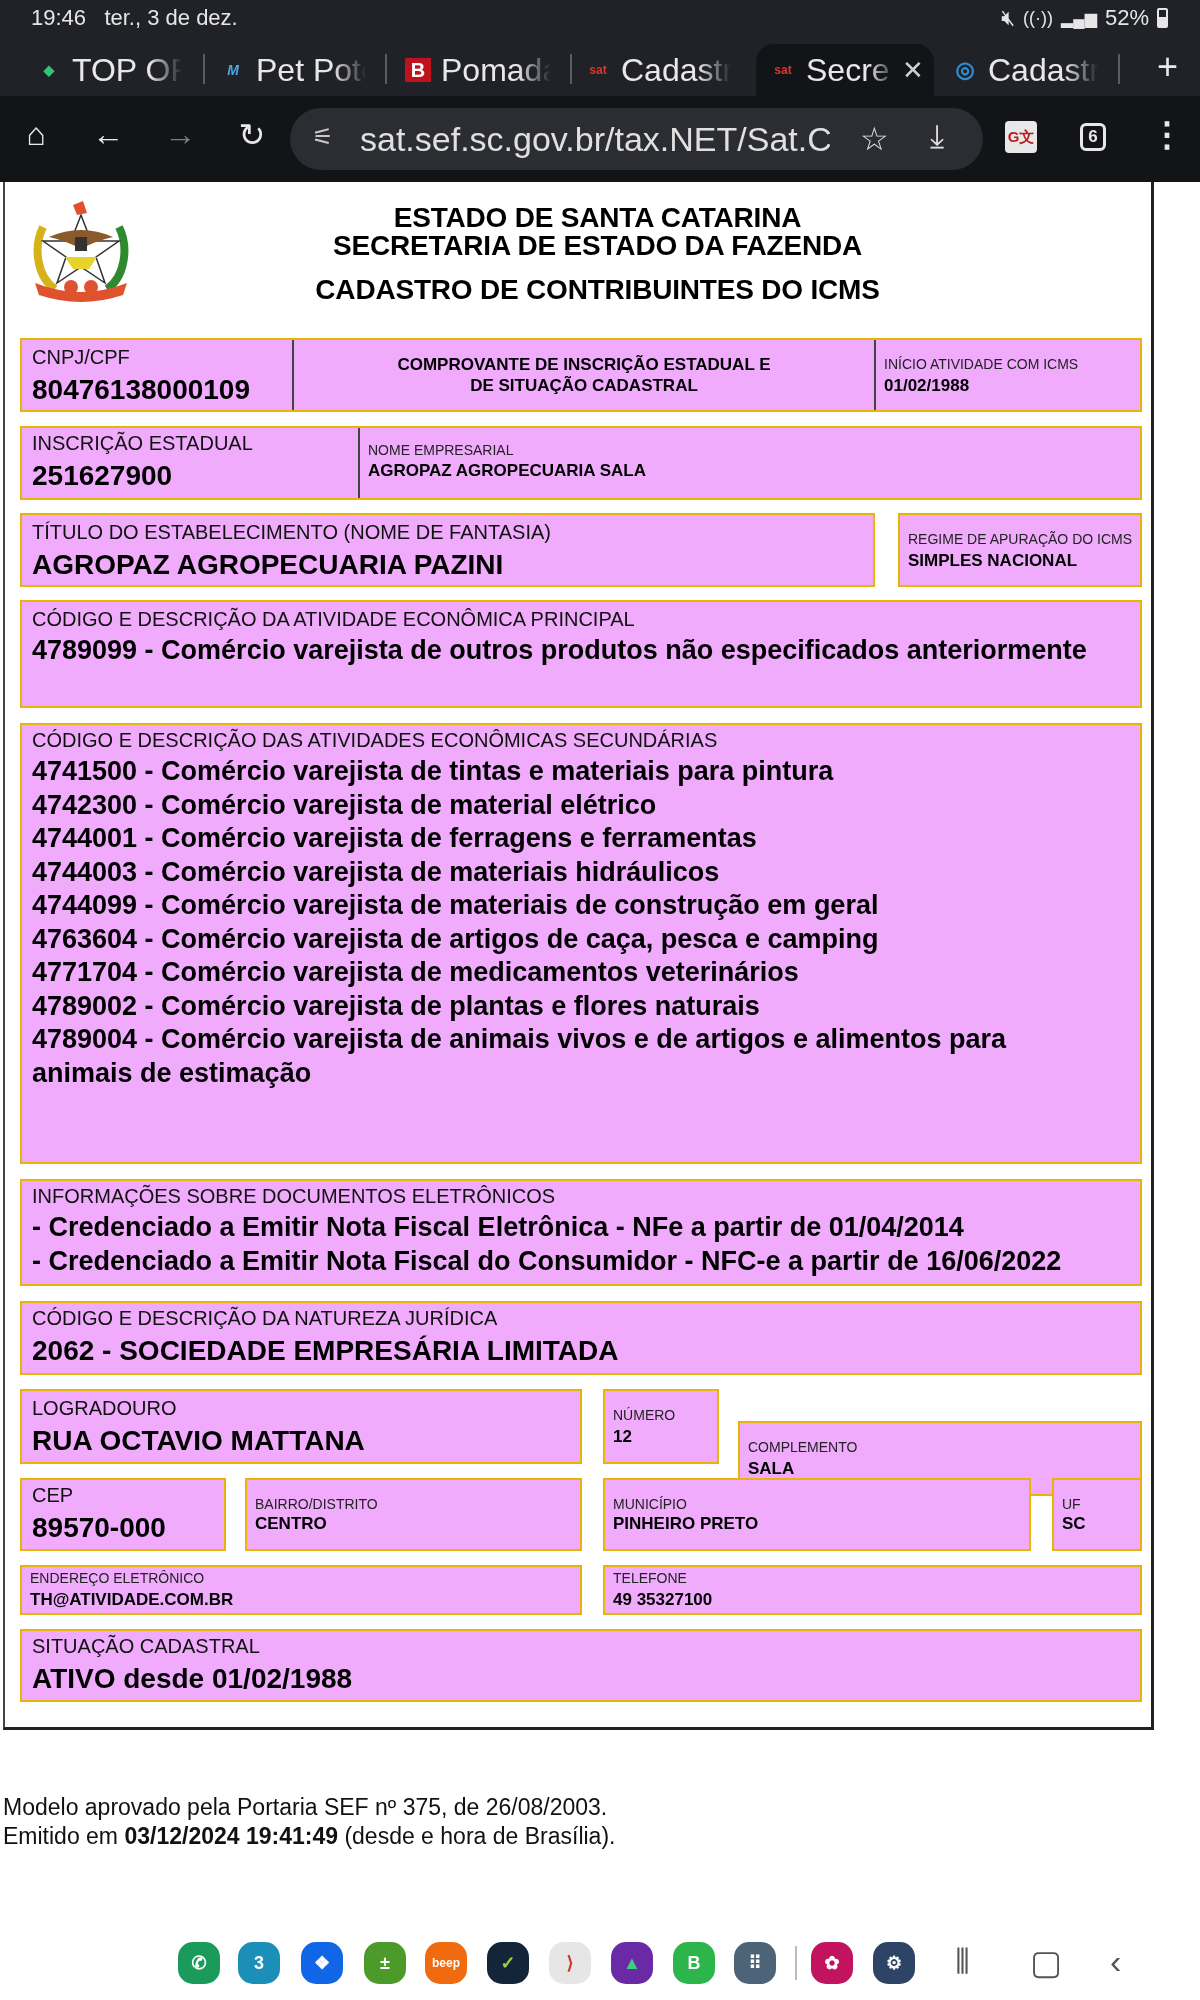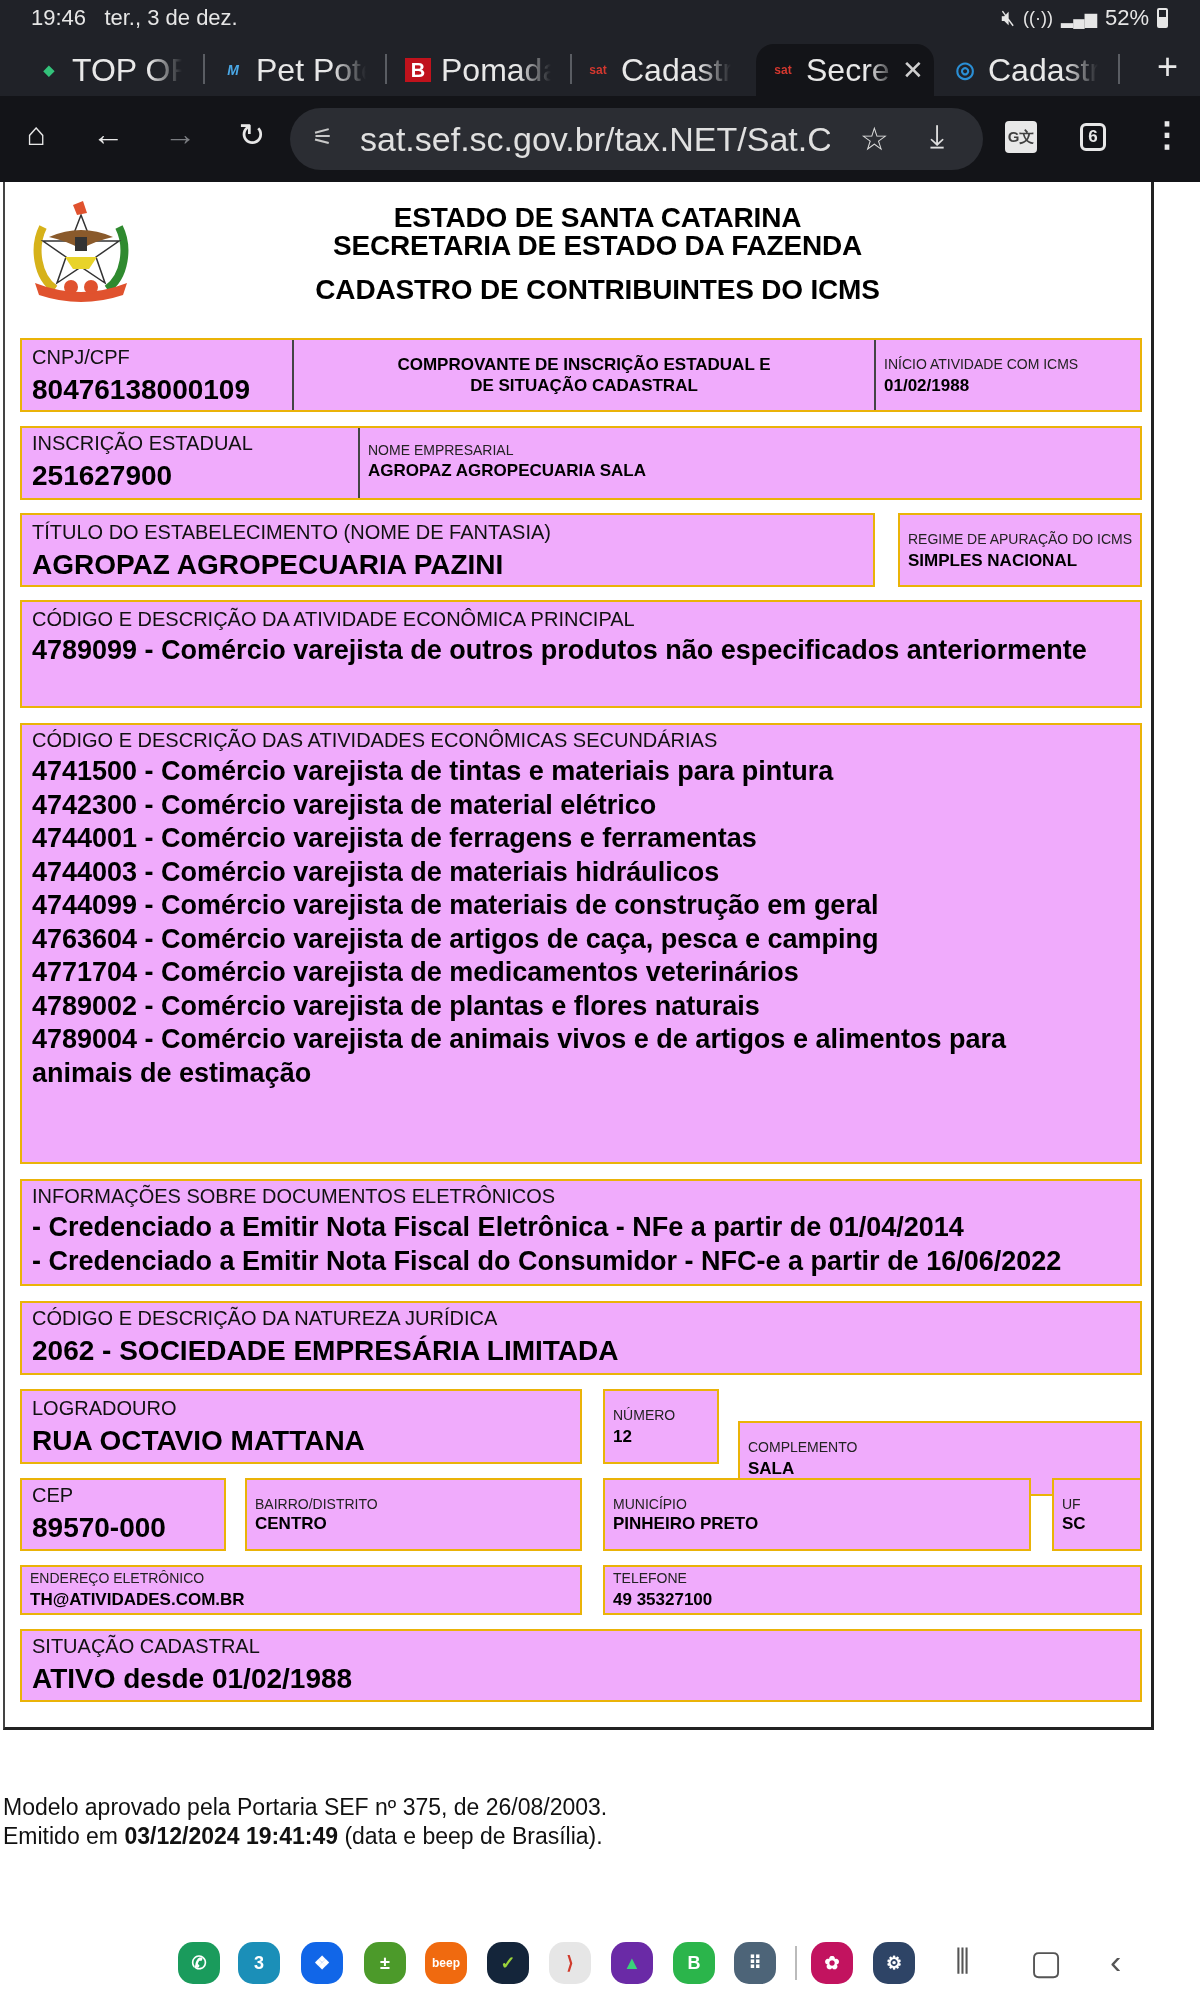--- a/index.html
+++ b/index.html
@@ -25,21 +25,21 @@
   
   .toolbar { position: absolute; left: 0; top: 96px; width: 1200px; height: 86px; background: #131418; }
   .tb-icon { position: absolute; top: 20px; color: #e8e8e8; font-size: 32px; width: 44px; text-align: center; }
   .tb-icon.dim { color: #7a7c80; }
   .urlbar { position: absolute; left: 290px; top: 12px; width: 693px; height: 62px; background: #2b2d33; border-radius: 31px; color: #e0e0e0; }
   .urlbar .tune { position: absolute; left: 22px; top: 15px; font-size: 24px; color: #c9c9c9; }
   .urlbar .url { position: absolute; left: 70px; top: 12px; font-size: 34px; white-space: nowrap; width: 470px; overflow: hidden; }
   .urlbar .star { position: absolute; left: 570px; top: 12px; font-size: 32px; }
   .urlbar .dl { position: absolute; left: 640px; top: 10px; font-size: 32px; }
   .tab-count { position: absolute; left: 1080px; top: 27px; width: 26px; height: 28px; border: 3px solid #e8e8e8; border-radius: 6px; color: #e8e8e8; font-size: 17px; font-weight: bold; text-align: center; line-height: 22px; }
-  .translate { position: absolute; left: 1005px; top: 25px; width: 32px; height: 32px; background: #e8e8e8; border-radius: 4px; color: #404040; font-size: 15px; font-weight: bold; text-align: center; line-height: 32px; }
+  .translate { position: absolute; left: 1005px; top: 25px; width: 32px; height: 32px; background: #e8e8e8; border-radius: 4px; color: #b91c1c; font-size: 15px; font-weight: bold; text-align: center; line-height: 32px; }
   .kebab { position: absolute; left: 1150px; top: 18px; color: #e8e8e8; font-size: 34px; font-weight: bold; }
 
   
   .doc { position: absolute; left: 3px; top: 182px; width: 1151px; height: 1548px; border-left: 2px solid #444; border-right: 3px solid #222; border-bottom: 3px solid #222; background: #fff; }
   .crest { position: absolute; left: 20px; top: 15px; width: 112px; height: 112px; }
   .head-title { position: absolute; left: 215px; width: 755px; text-align: center; font-weight: bold; font-size: 28px; font-family: "Liberation Sans", sans-serif; letter-spacing: -0.2px; }
   .box { position: absolute; border: 2px solid #eab308; background: #f0abfc; }
   .lbl-lg { position: absolute; left: 10px; font-size: 20px; color: #111; white-space: nowrap; }
   .val-lg { position: absolute; left: 10px; font-size: 28px; font-weight: bold; white-space: nowrap; }
   .lbl-sm { position: absolute; left: 8px; font-size: 14px; color: #222; white-space: nowrap; }
@@ -227,36 +227,36 @@
     <span class="lbl-sm" style="top:16px;">MUNICÍPIO</span>
     <span class="val-sm" style="top:34px;">PINHEIRO PRETO</span>
   </div>
   <div class="box" style="left:1047px;top:1296px;width:90px;height:73px;">
     <span class="lbl-sm" style="top:16px;">UF</span>
     <span class="val-sm" style="top:34px;">SC</span>
   </div>
 
   <div class="box" style="left:15px;top:1383px;width:562px;height:50px;">
     <span class="lbl-sm" style="top:3px;">ENDEREÇO ELETRÔNICO</span>
-    <span class="val-sm" style="top:23px;">TH@ATIVIDADES.COM.BR</span>
+    <span class="val-sm" style="top:23px;">TH@ATIVIDADE.COM.BR</span>
   </div>
   <div class="box" style="left:598px;top:1383px;width:539px;height:50px;">
     <span class="lbl-sm" style="top:3px;">TELEFONE</span>
     <span class="val-sm" style="top:23px;">49 35327100</span>
   </div>
 
   <div class="box" style="left:15px;top:1447px;width:1122px;height:73px;">
     <span class="lbl-lg" style="top:4px;">SITUAÇÃO CADASTRAL</span>
     <span class="val-lg" style="top:32px;">ATIVO desde 01/02/1988</span>
   </div>
 </div>
 
 <div class="footer-note" style="top:1794px;">Modelo aprovado pela Portaria SEF nº 375, de 26/08/2003.</div>
 <div class="footer-note" style="top:1823px;">
-  <span>Emitido em </span><b>03/12/2024 19:41:49</b><span> (data e beep de Brasília).</span>
+  <span>Emitido em </span><b>03/12/2024 19:41:49</b><span> (desde e hora de Brasília).</span>
 </div>
 
 <div class="dock">
   <div class="app" style="left:178px;background:#1a9b5c;">✆</div>
   <div class="app" style="left:238px;background:#1b8fb8;">3</div>
   <div class="app" style="left:301px;background:#1166e8;">❖</div>
   <div class="app" style="left:364px;background:#4c9a2a;">±</div>
   <div class="app" style="left:425px;background:#f06a0f;font-size:12px;">beep</div>
   <div class="app" style="left:487px;background:#14253a;color:#9bd33a;">✓</div>
   <div class="app" style="left:549px;background:#e6e6e6;color:#d03a2b;">⟩</div>

